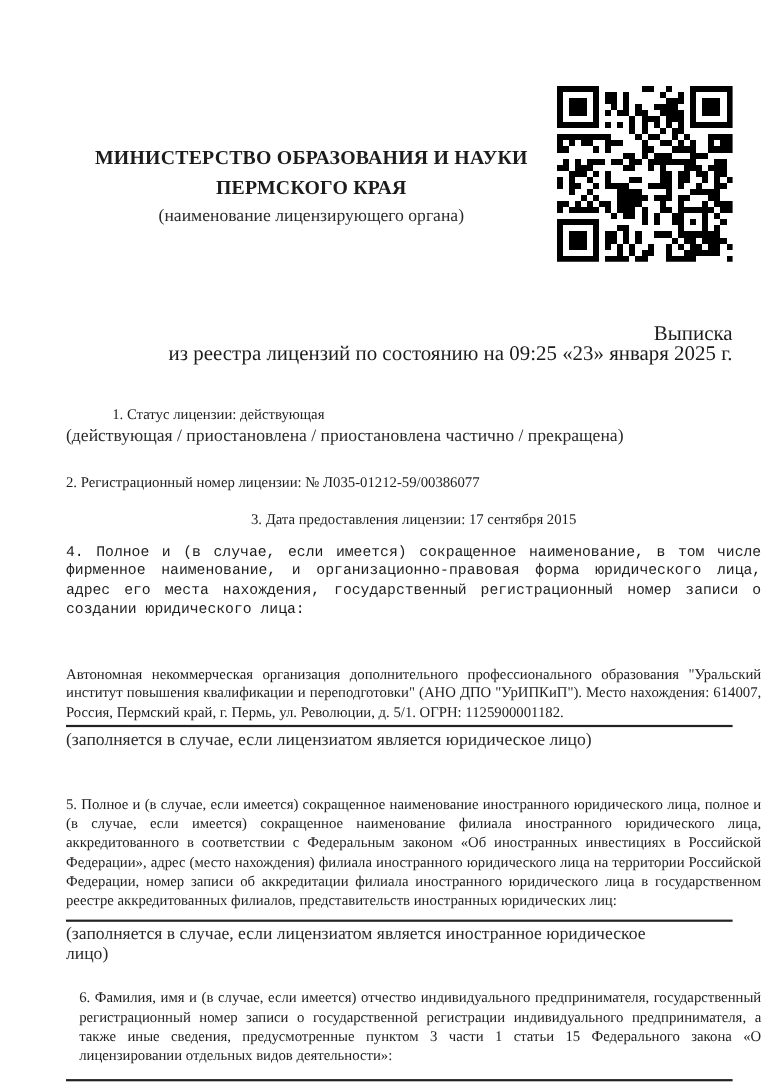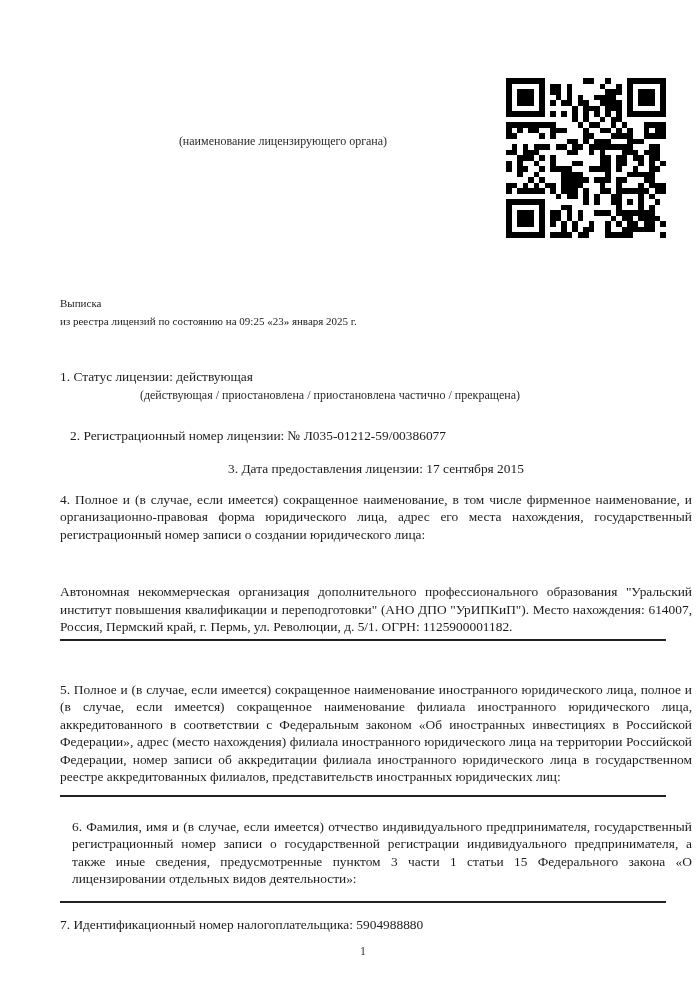--- a/index.html
+++ b/index.html
@@ -16,49 +16,49 @@
     padding: 78px 8px 0 60px;
   }
   .header-row { display: flex; align-items: flex-start; }
   .header-left { flex: 1 1 auto; padding-top: 52px; text-align: center; }
   .ministry {
     font-weight: 700;
     font-size: 18px;
     line-height: 27px;
     letter-spacing: 0.2px;
   }
-  .small-caption { font-size: 12px; color: #2a2a2a; margin-top: 4px; }
+  .small-caption { font-size: 16px; color: #2a2a2a; margin-top: 4px; }
   .qr-box { flex: 0 0 160px; width: 160px; height: 160px; margin-right: 26px; }
   .qr-box svg { display: block; width: 160px; height: 160px; }
 
   .title-block {
     width: 606px;
     margin-top: 57px;
-    text-align: left;
-    font-size: 11px;
+    text-align: right;
+    font-size: 19px;
     line-height: 17.5px;
   }
 
   .body-text { font-size: 13.4px; line-height: 17.5px; }
   .item { text-align: left; }
   .just { text-align: justify; margin-top: 40px; }
 
-  .caption-wrap { width: 540px; text-align: center; }
+  .caption-wrap { width: 540px; text-align: left; }
   .caption-wrap .small-caption { margin-top: 0; }
 
   .fill-line {
     width: 606px; height: 0;
     border-bottom: 2px solid #222222;
   }
 
-  .mt-s1  { margin-top: 38px; }
+  .mt-s1  { margin-top: 38px; margin-left: 42px; }
   .mt-cap1{ margin-top: 2px; }
-  .mt-s2  { margin-top: 24px; margin-left: 10px; }
+  .mt-s2  { margin-top: 24px; }
   .mt-s3  { margin-top: 16px; text-align: center; }
-  .mt-s4  { margin-top: 13px; }
+  .mt-s4  { margin-top: 13px; font-family: Liberation Mono, monospace; }
   .mt-hr4 { margin-top: 3px; }
   .mt-cap { margin-top: 3px; }
   .mt-s5  { }
   .mt-hr5 { margin-top: 9px; }
   .mt-s6  { margin-top: 21px; margin-left: 12px; }
   .mt-hr6 { margin-top: 13px; }
   .mt-s7  { margin-top: 13px; }
 
   .page-number {
     width: 606px;
@@ -68,20 +68,24 @@
     color: #333333;
   }
 </style>
 </head>
 <body>
 
 <div class="page">
 
   <div class="header-row">
     <div class="header-left">
+      <div class="ministry">
+        <div>МИНИСТЕРСТВО ОБРАЗОВАНИЯ И НАУКИ</div>
+        <div>ПЕРМСКОГО КРАЯ</div>
+      </div>
       <div class="small-caption">(наименование лицензирующего органа)</div>
     </div>
     <div class="qr-box">
       <svg id="qr-svg" viewBox="0 0 29 29" shape-rendering="crispEdges" xmlns="http://www.w3.org/2000/svg">
           <rect x="0" y="0" width="1" height="1" fill="#000000"></rect>
           <rect x="1" y="0" width="1" height="1" fill="#000000"></rect>
           <rect x="2" y="0" width="1" height="1" fill="#000000"></rect>
           <rect x="3" y="0" width="1" height="1" fill="#000000"></rect>
           <rect x="4" y="0" width="1" height="1" fill="#000000"></rect>
           <rect x="5" y="0" width="1" height="1" fill="#000000"></rect>
@@ -516,23 +520,29 @@
     <div class="small-caption">(действующая / приостановлена / приостановлена частично / прекращена)</div>
   </div>
 
   <div class="body-text item mt-s2">2. Регистрационный номер лицензии: № Л035-01212-59/00386077</div>
 
   <div class="body-text item mt-s3">3. Дата предоставления лицензии: 17 сентября 2015</div>
 
   <div class="body-text just mt-s4">4. Полное и (в случае, если имеется) сокращенное наименование, в том числе фирменное наименование, и организационно-правовая форма юридического лица, адрес его места нахождения, государственный регистрационный номер записи о создании юридического лица:</div>
   <div class="body-text just">Автономная некоммерческая организация дополнительного профессионального образования "Уральский институт повышения квалификации и переподготовки" (АНО ДПО "УрИПКиП"). Место нахождения: 614007, Россия, Пермский край, г. Пермь, ул. Революции, д. 5/1. ОГРН: 1125900001182.</div>
   <div class="fill-line mt-hr4"></div>
+  <div class="caption-wrap mt-cap">
+    <div class="small-caption">(заполняется в случае, если лицензиатом является юридическое лицо)</div>
+  </div>
 
   <div class="body-text just mt-s5">5. Полное и (в случае, если имеется) сокращенное наименование иностранного юридического лица, полное и (в случае, если имеется) сокращенное наименование филиала иностранного юридического лица, аккредитованного в соответствии с Федеральным законом «Об иностранных инвестициях в Российской Федерации», адрес (место нахождения) филиала иностранного юридического лица на территории Российской Федерации, номер записи об аккредитации филиала иностранного юридического лица в государственном реестре аккредитованных филиалов, представительств иностранных юридических лиц:</div>
   <div class="fill-line mt-hr5"></div>
+  <div class="caption-wrap mt-cap">
+    <div class="small-caption">(заполняется в случае, если лицензиатом является иностранное юридическое лицо)</div>
+  </div>
 
   <div class="body-text just mt-s6">6. Фамилия, имя и (в случае, если имеется) отчество индивидуального предпринимателя, государственный регистрационный номер записи о государственной регистрации индивидуального предпринимателя, а также иные сведения, предусмотренные пунктом 3 части 1 статьи 15 Федерального закона «О лицензировании отдельных видов деятельности»:</div>
   <div class="fill-line mt-hr6"></div>
 
   <div class="body-text item mt-s7">7. Идентификационный номер налогоплательщика: 5904988880</div>
 
   <div class="page-number">1</div>
 
 </div>
 

